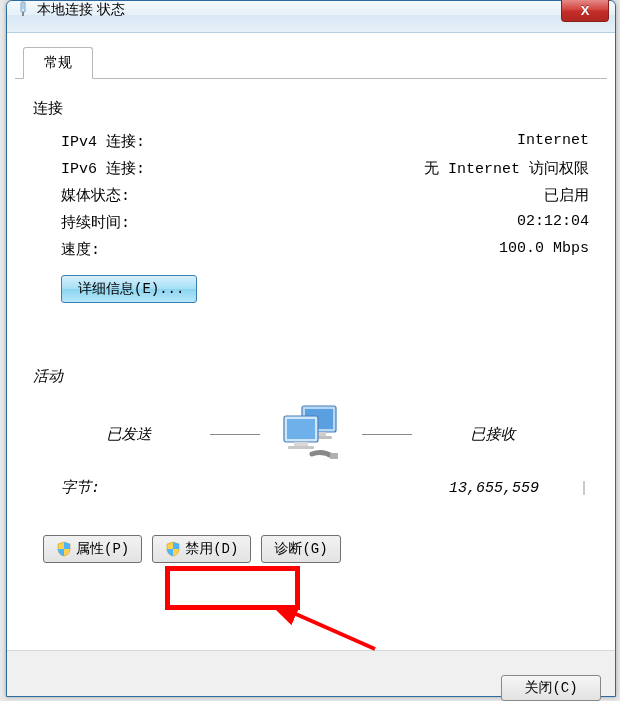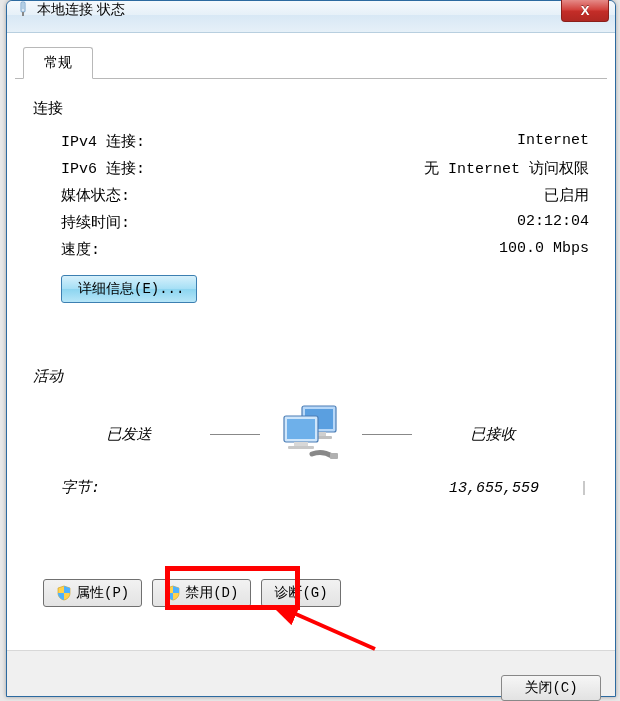--- a/index.html
+++ b/index.html
@@ -105,21 +105,20 @@
     border: 1px solid #707070;
     border-radius: 3px;
     background: linear-gradient(to bottom, #f2f2f2, #e3e3e3);
     font-size: 14px;
     cursor: pointer;
     padding: 0 12px;
     display: inline-flex;
     align-items: center;
     gap: 4px;
     font-family: SimSun, "Courier New", monospace;
-    margin-top: 44px;
   }
   .details-btn {
     background: linear-gradient(to bottom, #d6f0fb, #a7e0f6 48%, #8dd5f0 52%, #b7e6f8);
     border: 1px solid #3c7fb1;
     margin: 12px 0 0 28px;
     padding-left: 16px;
   }
   .activity-section {
     margin-top: 64px;
     font-style: italic;

